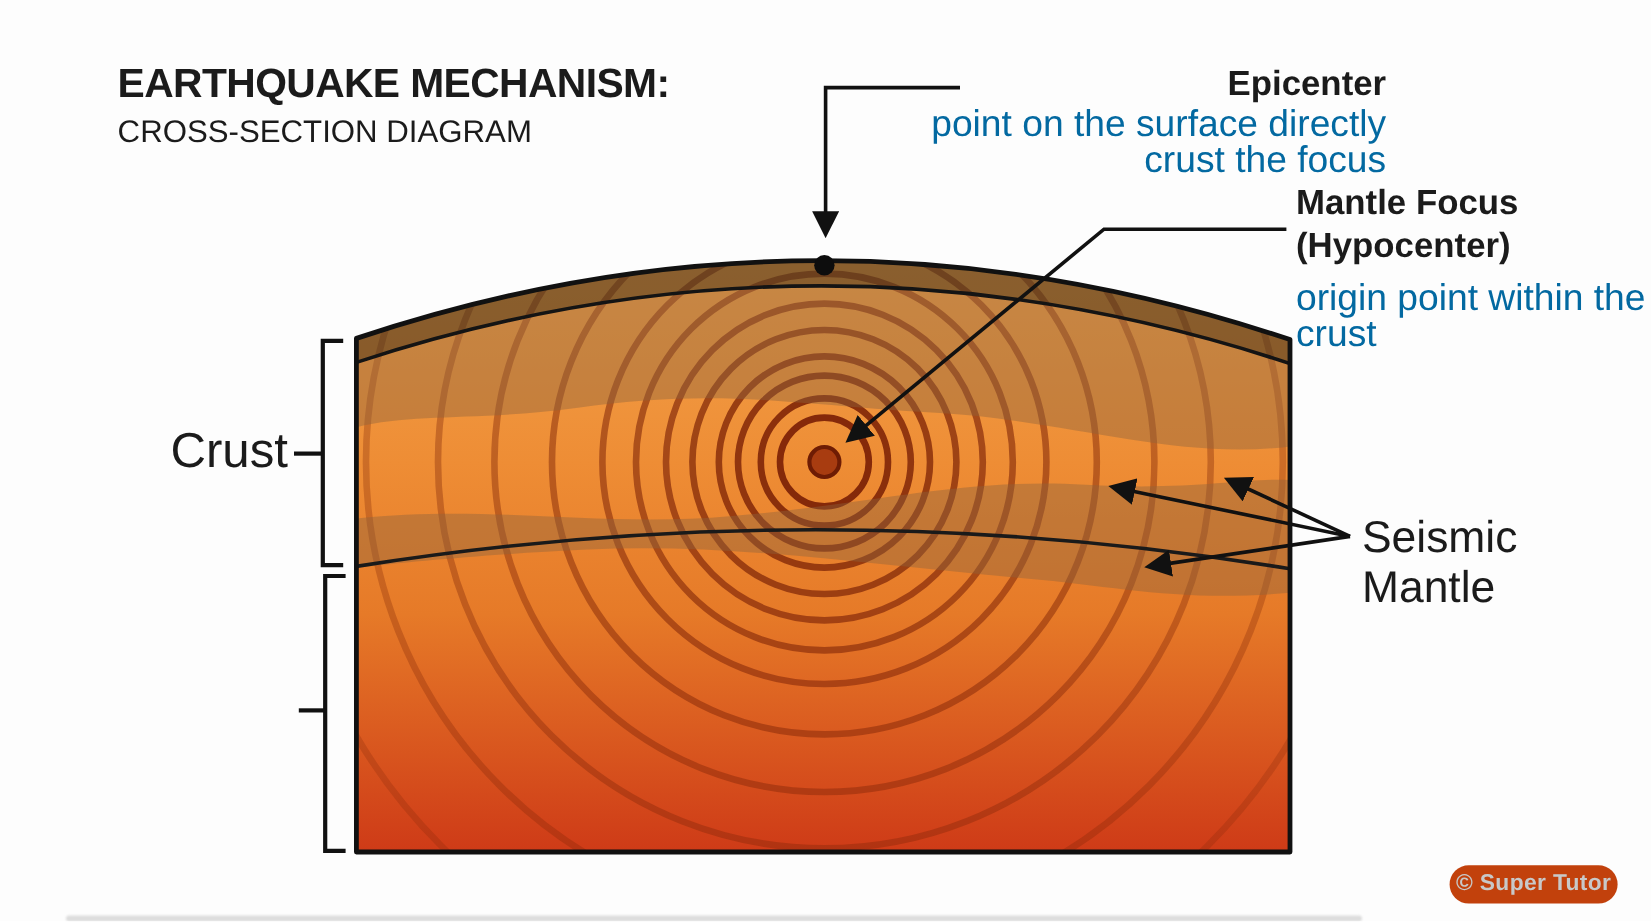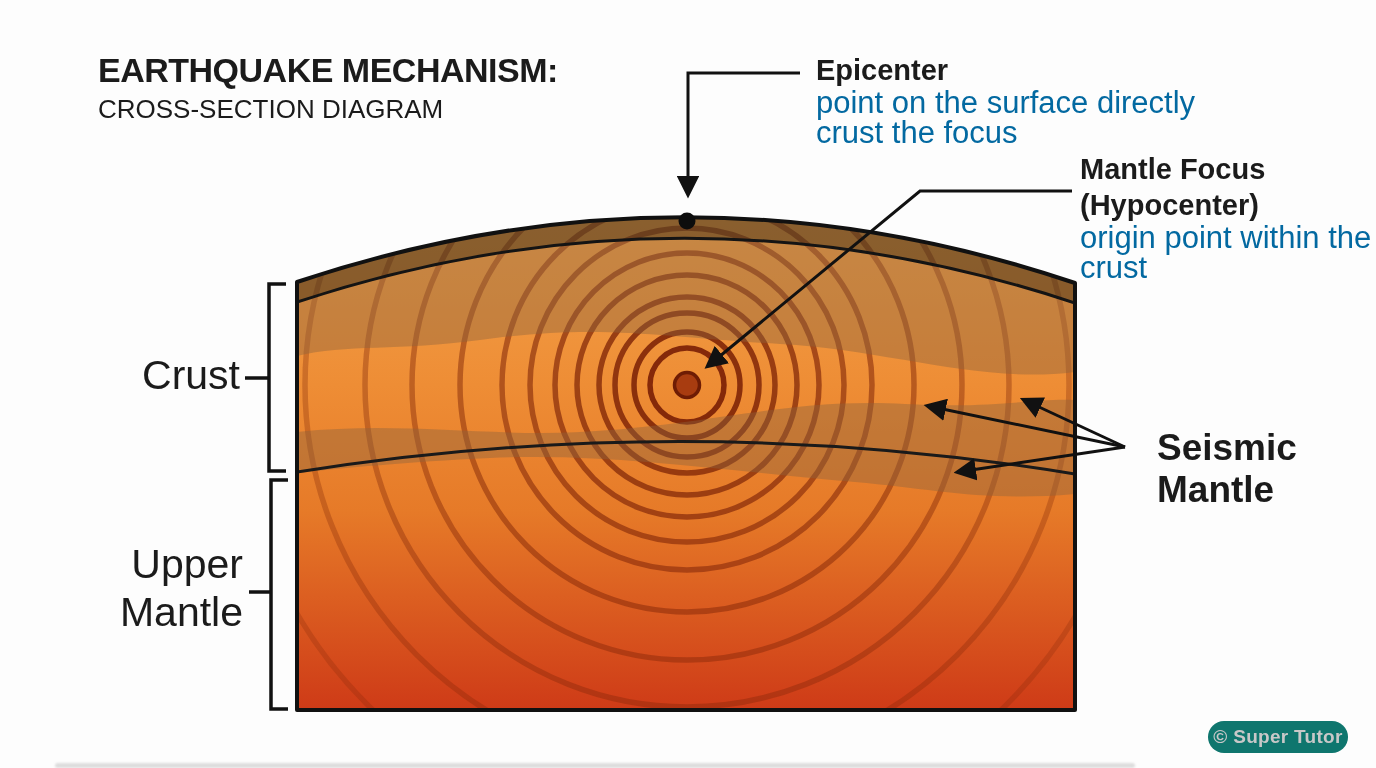--- a/index.html
+++ b/index.html
@@ -7,23 +7,23 @@
     position:relative;width:1376px;height:768px;background:#fdfdfd;overflow:hidden;
     font-family:"Liberation Sans", sans-serif;color:#1b1b1b;
   }
   .gfx{position:absolute;left:0;top:0;}
   .txt{position:absolute;white-space:nowrap;}
   .title{left:58px;top:50px;margin-left:40px;}
   .title .t1{font-size:34px;font-weight:700;letter-spacing:-0.5px;line-height:40px;}
   .title .t2{font-size:26px;font-weight:400;letter-spacing:0px;line-height:38px;}
   .ann-title{font-size:29px;font-weight:700;line-height:36px;}
   .ann-desc{font-size:31px;font-weight:400;line-height:30px;color:#0369a1;}
-  .epicenter-block{left:816px;top:52px;}
+  .epicenter-block{left:776px;top:52px;text-align:right;}
   .focus-block{left:1080px;top:151px;}
-  .waves-block{left:1135px;top:427px;font-size:37px;font-weight:700;line-height:42px;margin-left:22px;}
+  .waves-block{left:1135px;top:427px;font-size:37px;font-weight:400;line-height:42px;}
   .crust-label{left:58px;top:352px;width:182px;text-align:right;font-size:41px;font-weight:400;}
   .mantle-label{left:58px;top:540px;width:185px;text-align:right;font-size:41px;font-weight:400;line-height:48px;}
   .watermark{
     left:1208px;top:721px;width:140px;height:32px;border-radius:16px;
     display:flex;align-items:center;justify-content:center;
     font-size:19px;font-weight:700;letter-spacing:0.3px;
   }
   .bottom-smudge{
     position:absolute;left:55px;top:763px;width:1080px;height:5px;
     background:rgba(140,140,140,0.28);border-radius:3px;filter:blur(1px);
@@ -107,34 +107,30 @@
 
   <div class="txt epicenter-block">
     <div class="ann-title">Epicenter</div>
     <div class="ann-desc">point on the surface directly</div>
     <div class="ann-desc">crust the focus</div>
   </div>
 
   <div class="txt focus-block">
     <div class="ann-title">Mantle Focus</div>
     <div class="ann-title">(Hypocenter)</div>
-    <div class="ann-desc" style="margin-top:0;">origin point within the</div>
+    <div class="ann-desc" style="margin-top:10px;">origin point within the</div>
     <div class="ann-desc">crust</div>
   </div>
 
   <div class="txt waves-block">
     <div>Seismic</div>
     <div>Mantle</div>
   </div>
 
   <div class="txt crust-label">Crust</div>
 
-  <div class="txt mantle-label">
-    <div>Upper</div>
-    <div>Mantle</div>
-  </div>
 
-  <div class="txt watermark" id="wm" style="background: #0f766e; color: rgb(200, 200, 200);">
+  <div class="txt watermark" id="wm" style="background: #c2410c; color: rgb(200, 200, 200);">
     <span>© Super Tutor</span>
   </div>
 
   <div class="bottom-smudge"></div>
 </div>
 
 </body></html>

